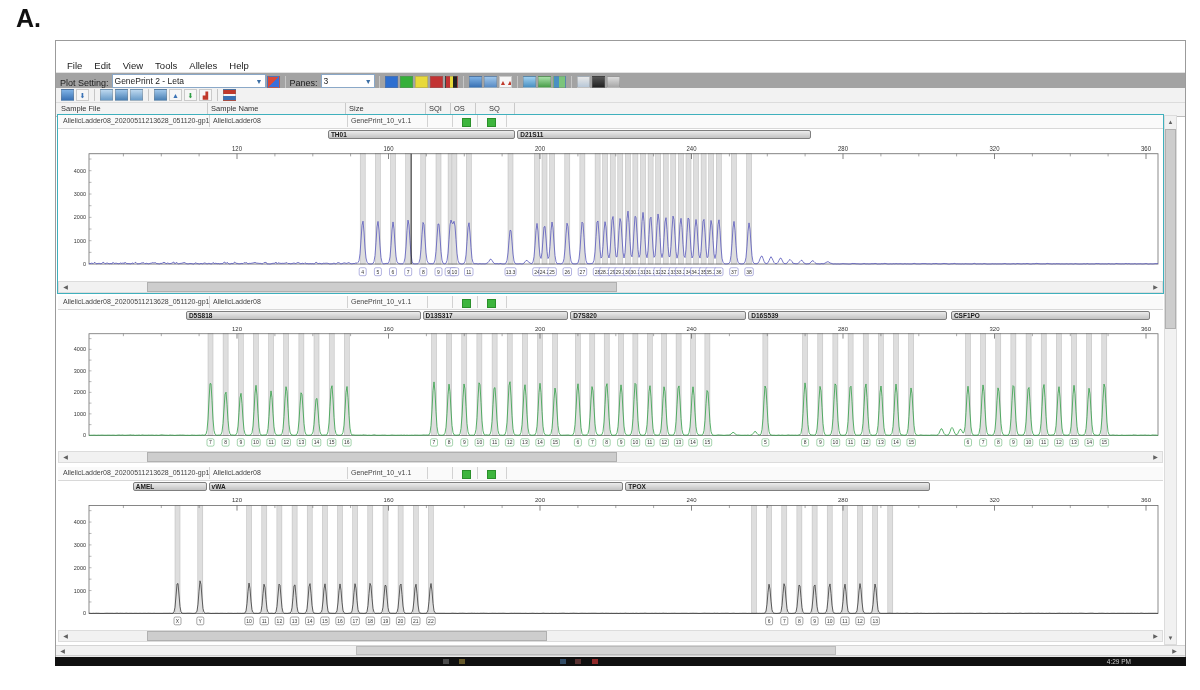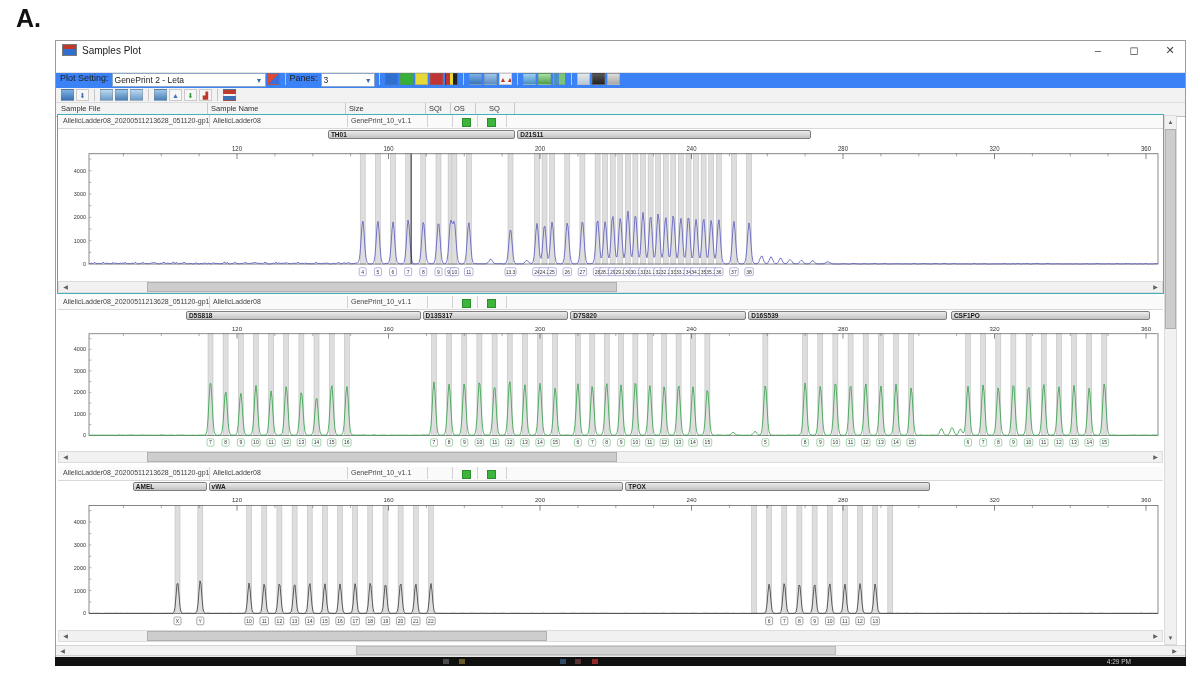--- a/index.html
+++ b/index.html
@@ -8,21 +8,21 @@
   #figure-label{left:16px;top:4px;font-size:25px;font-weight:bold;color:#111;}
   
   #app-window{left:55px;top:40px;width:1131px;height:617px;background:#fff;border:1px solid #9b9b9b;box-sizing:border-box;}
   #titlebar{left:0;top:0;width:100%;height:18px;background:#fff;display:flex;align-items:center;}
   #app-icon{width:13px;height:10px;margin:0 5px 0 6px;background:linear-gradient(#c0392b 0 45%,#2e6fd0 45% 100%);border:1px solid #7a7a7a;}
   #window-title{font-size:10px;color:#222;}
   #win-controls{position:absolute;right:8px;top:0;height:18px;display:flex;gap:22px;align-items:center;}
   .win-btn{font-size:11px;color:#444;width:14px;text-align:center;cursor:default;}
   #menubar{left:0;top:18px;width:100%;height:13px;display:flex;align-items:center;padding-left:5px;box-sizing:border-box;background:#fff;}
   .menu-item{font-size:9.5px;color:#222;padding:0 6px;}
-  #toolbar1{left:0;top:31px;width:100%;height:16px;background:#3b82f6;border-top:1px solid #e2e2e2;display:flex;align-items:flex-start;padding-left:4px;box-sizing:border-box;}
+  #toolbar1{left:0;top:31px;width:100%;height:16px;background:#a3a3a3;border-top:1px solid #e2e2e2;display:flex;align-items:flex-end;padding-left:4px;box-sizing:border-box;}
   #toolbar2{left:0;top:47px;width:100%;height:15px;background:#f2f2f2;display:flex;align-items:center;padding-left:4px;box-sizing:border-box;border-bottom:1px solid #dcdcdc;}
   .tb-label{font-size:9px;color:#222;margin-right:3px;}
   .combo{height:12px;background:#fff;border:1px solid #8aa8c8;font-size:8.5px;color:#222;display:flex;align-items:center;padding:0 2px;position:relative;}
   .combo .cv{flex:1;overflow:hidden;white-space:nowrap;}
   .combo .carr{font-size:7px;color:#3a6ea5;margin-left:3px;}
   .tb-sep{width:1px;height:12px;background:#c6c6c6;margin:0 4px;}
   .tb-icon{width:13px;height:12px;margin:0 1px;border:1px solid rgba(120,120,120,.35);box-sizing:border-box;font-size:7px;line-height:11px;text-align:center;color:#fff;overflow:hidden;}
   
   #col-header{left:0;top:62px;width:100%;height:13px;background:#f3f3f3;border-bottom:1px solid #bdbdbd;}
   .col-cell{position:absolute;top:0;height:12px;border-right:1px solid #c9c9c9;font-size:7.5px;color:#333;padding:1px 0 0 3px;box-sizing:border-box;white-space:nowrap;overflow:hidden;}
@@ -49,29 +49,28 @@
   #taskbar{left:55px;top:657px;width:1131px;height:9px;background:#101010;}
   .tk-icon{position:absolute;top:2px;width:6px;height:5px;opacity:.8;}
   #taskbar-clock{position:absolute;right:55px;top:1px;font-size:6.5px;color:#c9c9c9;}
 </style>
 </head>
 <body>
 
 <div class="abs" id="figure-label">A.</div>
 
 <div class="abs" id="app-window">
-  <div class="abs" id="titlebar">
-    <div id="app-icon"></div>
-    <span id="window-title">Samples Plot</span>
-    <div id="win-controls">
-      <span class="win-btn">–</span>
-      <span class="win-btn">◻</span>
-      <span class="win-btn">✕</span>
+  <div class="abs" id="menubar">
+      <span class="menu-item">File</span>
+      <span class="menu-item">Edit</span>
+      <span class="menu-item">View</span>
+      <span class="menu-item">Tools</span>
+      <span class="menu-item">Alleles</span>
+      <span class="menu-item">Help</span>
     </div>
-  </div>
   <div class="abs" id="toolbar1">
     <span class="tb-label">Plot Setting:</span>
     <div class="combo" style="width:148px;">
       <span class="cv">GenePrint 2 - Leta</span>
       <span class="carr">▼</span>
     </div>
     <span id="tb1-icons" style="display:flex;align-items:center;">
         <div class="tb-icon" style="background:linear-gradient(135deg,#d94a3a 0 50%,#3a6fd9 50% 100%);"></div>
       </span>
     <span class="tb-sep"></span>

